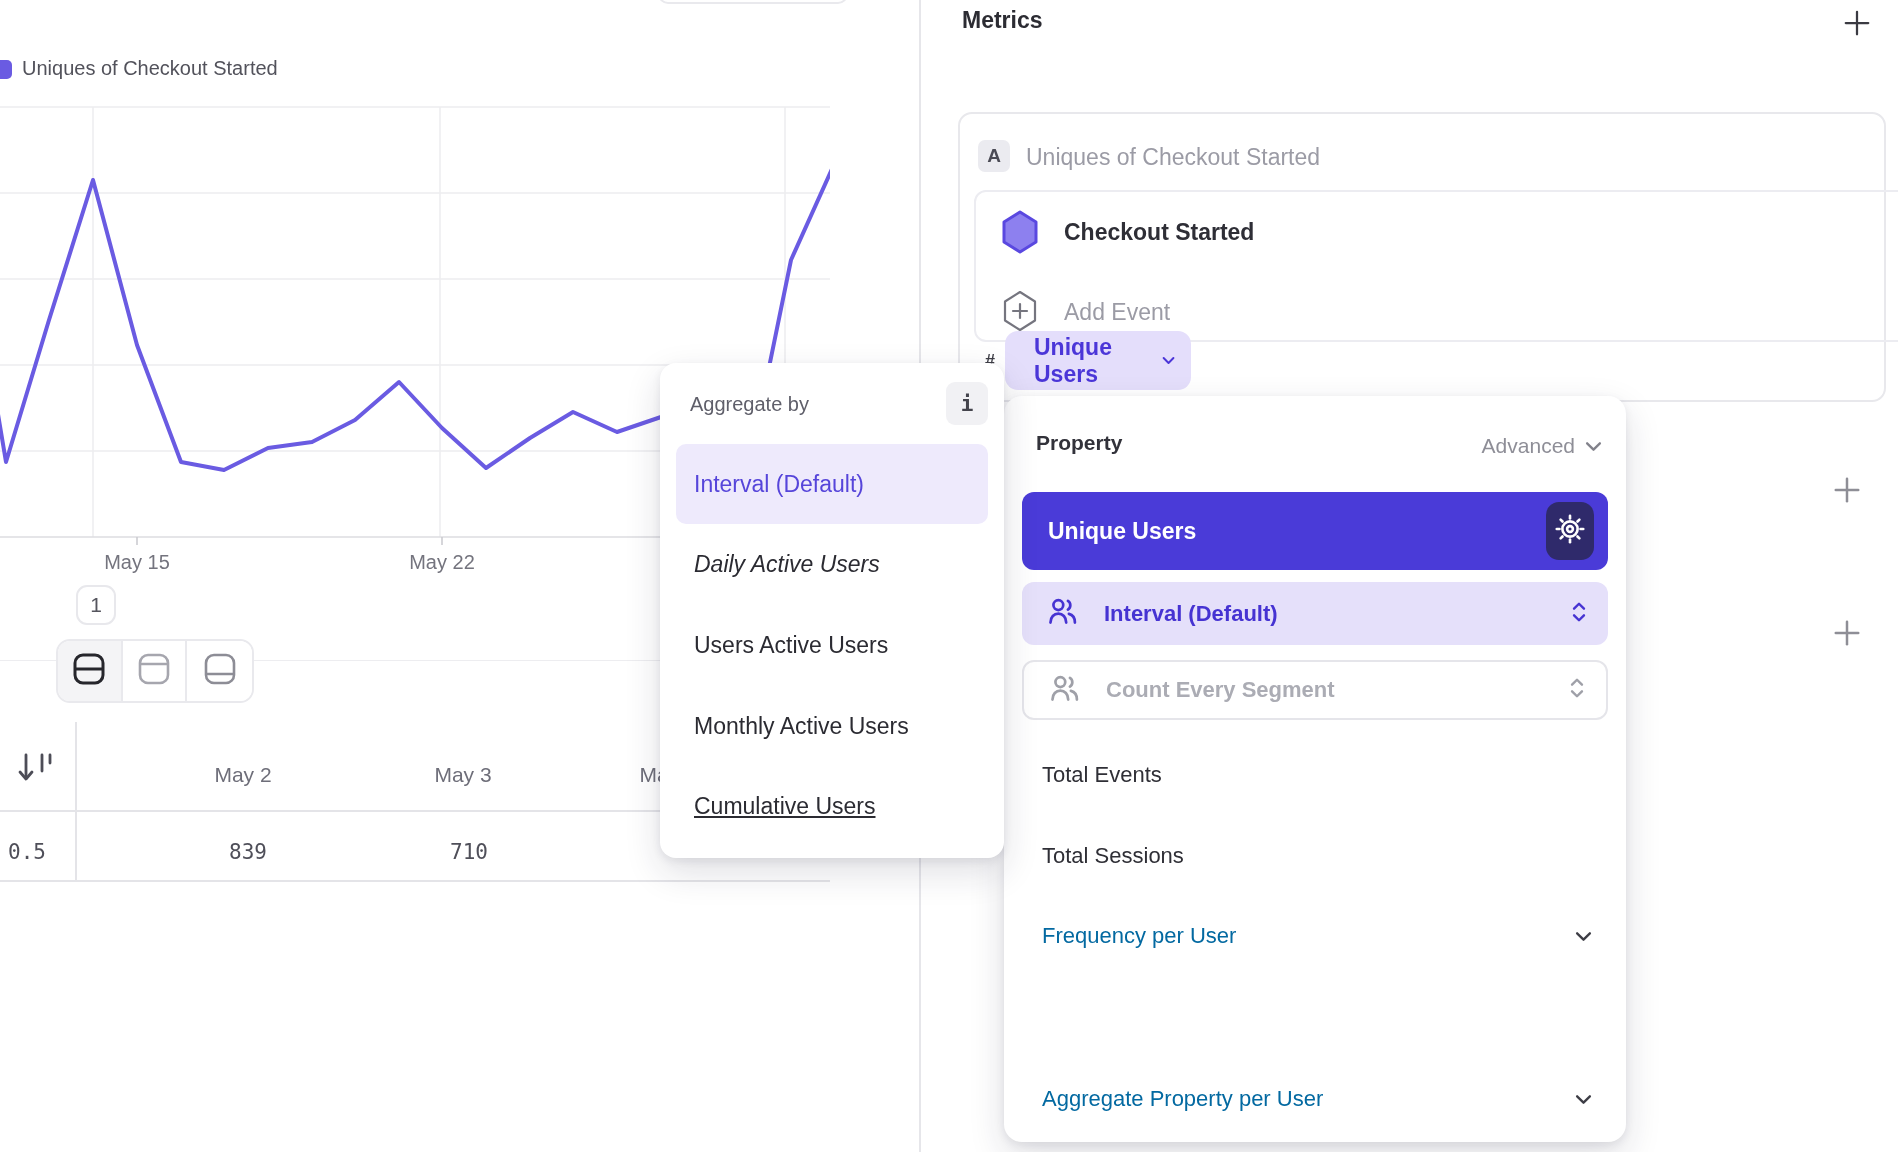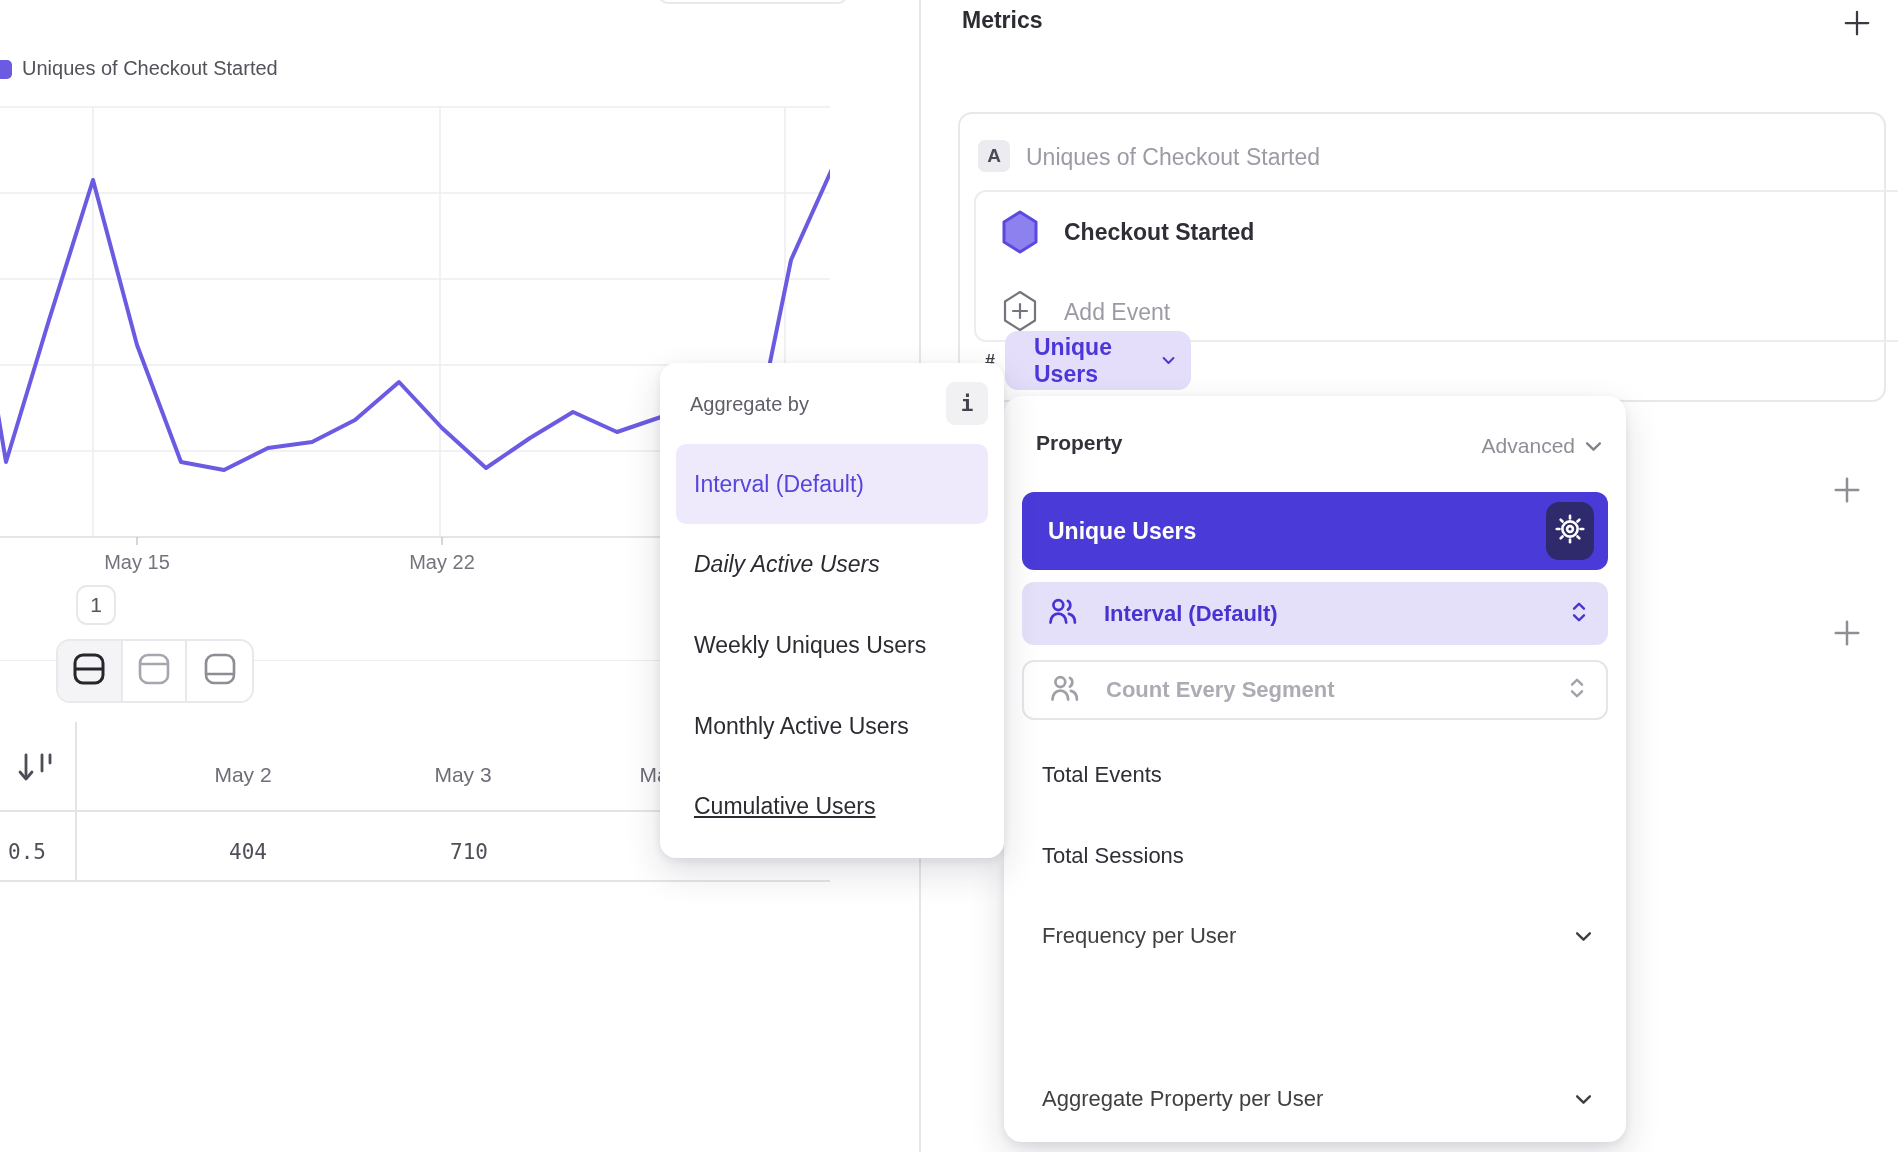--- a/index.html
+++ b/index.html
@@ -83,21 +83,21 @@
   #gear-button { right:14px; top:10px; width:48px; height:58px; background:#2f2a6b; border-radius:13px;
                  display:flex; align-items:center; justify-content:center; }
   #row-interval { left:18px; top:186px; width:586px; height:63px; background:#e5e0fa; border-radius:12px;
                   display:flex; align-items:center; padding:0 20px 0 26px; color:#4633d2; }
   #row-interval .row-label { font-size:22px; font-weight:600; color:#4633d2; margin-left:26px; flex:1; }
   #row-segment { left:18px; top:264px; width:586px; height:60px; background:#fff; border:2px solid #e5e5ea;
                  border-radius:12px; display:flex; align-items:center; padding:0 20px 0 26px; color:#9fa0a8; }
   #row-segment .row-label { font-size:22px; color:#abacb4; margin-left:26px; flex:1;font-weight:bold; }
   .meas-option { position:absolute; left:38px; font-size:22px; color:#2f2f36; }
   .meas-expand { position:absolute; left:38px; right:34px; display:flex; align-items:center;
-                 justify-content:space-between; font-size:22px; color:#404040;gap:45px; }
+                 justify-content:space-between; font-size:22px; color:#0369a1;gap:45px; }
 </style>
 </head>
 <body>
 
 <div id="left-pane" class="abs">
 
   <div id="toolbar-remnant" class="abs"></div>
 
   <div id="legend-swatch" class="abs"></div>
   <div id="legend-label" class="abs">Uniques of Checkout Started</div>
@@ -166,21 +166,21 @@
         <line x1="26" y1="5" x2="26" y2="21"></line>
           <line x1="34" y1="5" x2="34" y2="13"></line>
       </svg></span>
   </div>
 
   <div class="tbl-header" style="left:243px; top:763px;">May 2</div>
   <div class="tbl-header" style="left:463px; top:763px;">May 3</div>
   <div class="tbl-header" style="left:668px; top:763px;">May 4</div>
 
   <div class="abs mono" style="left:0; top:840px; width:46px; text-align:right; font-size:21px; color:#4f4f59;">0.5</div>
-  <div class="tbl-value mono" style="left:248px; top:840px;">404</div>
+  <div class="tbl-value mono" style="left:248px; top:840px;">839</div>
   <div class="tbl-value mono" style="left:469px; top:840px;">710</div>
 </div>
 
 <div id="pane-divider" class="abs"></div>
 
 <div id="metrics-title" class="abs">Metrics</div>
 
 <div class="abs" style="left:1842px; top:8px;">
   <span>
     <svg width="30" height="30" viewBox="0 0 24 24" fill="none" stroke="#3a3a42" stroke-width="1.8" stroke-linecap="round">
@@ -315,16 +315,16 @@
   </div>
 </div>
 
 <div id="aggregate-popover" class="abs popover">
   <div id="aggregate-title" class="abs">Aggregate by</div>
   <div id="info-button" class="abs mono">i</div>
   <div id="agg-selected" class="abs">
     <span>Interval (Default)</span>
   </div>
   <div class="agg-option" style="top:188px;font-style:italic;">Daily Active Users</div>
-  <div class="agg-option" style="top:269px;">Weekly Uniques Users</div>
+  <div class="agg-option" style="top:269px;">Users Active Users</div>
   <div class="agg-option" style="top:350px;" data_bind="">Monthly Active Users</div>
   <div class="agg-option" style="top:430px;text-decoration:underline;">Cumulative Users</div>
 </div>
 
 </body></html>

